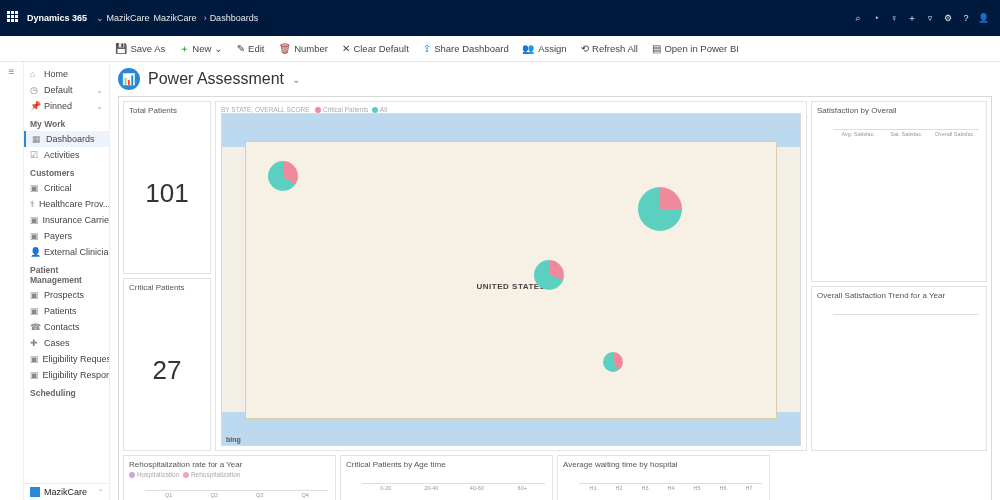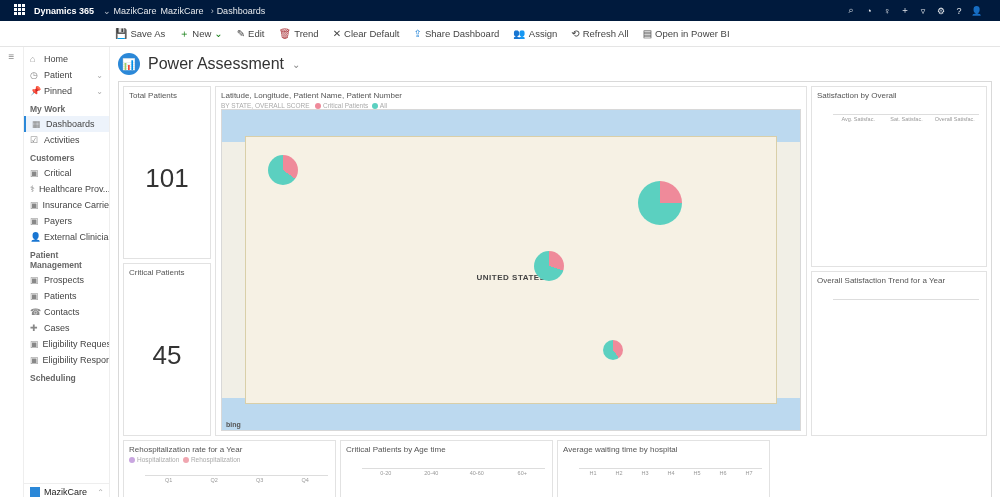--- a/index.html
+++ b/index.html
@@ -1,19 +1,19 @@
 <!DOCTYPE html>
 <html><head>
 <meta charset="utf-8">
 <style>
 * { box-sizing: border-box; margin: 0; padding: 0; font-family: "Segoe UI", Arial, sans-serif; }
 body { width: 1000px; height: 500px; overflow: hidden; background: #fff; font-size: 10px; color: #232323; }
 
 
-.topbar { height: 21px; background: #001a3d; color: #fff; display: flex; align-items: center; padding: 0 14px; font-size: 9px; }
+.topbar { height: 36px; background: #001a3d; color: #fff; display: flex; align-items: center; padding: 0 7px; font-size: 9px; }
 .topbar .waffle { width: 14px; height: 14px; display: grid; grid-template-columns: repeat(3,3px); grid-auto-rows: 3px; gap: 1px; margin-right: 6px; }
 .topbar .waffle span { background: #fff; }
 .topbar .brand { font-weight: 600; margin-right: 6px; }
 .topbar .chev { margin: 0 3px; opacity: .7; }
 .topbar .crumb { opacity: .9; margin-right: 4px; }
 .topbar .spacer { flex: 1; }
 .topbar .ico { width: 18px; text-align: center; opacity: .9; cursor: pointer; }
 
 
 .cmdbar { height: 26px; border-bottom: 1px solid #e5e5e5; display: flex; align-items: center; padding: 0 6px 0 110px; gap: 4px; font-size: 9.5px; color: #444; }
@@ -114,21 +114,21 @@
       <span class="i">＋</span>
       <span>New</span>
       <span class="i">⌄</span>
     </div>
   <div class="btn">
       <span class="i">✎</span>
       <span>Edit</span>
     </div>
   <div class="btn del">
       <span class="i">🗑</span>
-      <span>Trend</span>
+      <span>Number</span>
     </div>
   <div class="btn">
       <span class="i">✕</span>
       <span>Clear Default</span>
     </div>
   <div class="btn share">
       <span class="i">⇪</span>
       <span>Share Dashboard</span>
     </div>
   <div class="btn">
@@ -151,21 +151,21 @@
     <div>≡</div>
   </div>
 
   <div class="sidenav">
     <div class="item">
         <span class="mi">⌂</span>
         <span>Home</span>
       </div>
     <div class="item">
         <span class="mi">◷</span>
-        <span>Patient</span>
+        <span>Default</span>
         <span class="tail">⌄</span>
       </div>
     <div class="item">
         <span class="mi">📌</span>
         <span>Pinned</span>
         <span class="tail">⌄</span>
       </div>
 
     <div class="grp">My Work</div>
     <div class="item sel">
@@ -243,26 +243,25 @@
 
     <div class="dash">
 
       <div class="leftcol">
         <div class="tile kpi">
           <div class="tt">Total Patients</div>
           <div class="val">101</div>
         </div>
         <div class="tile kpi">
           <div class="tt">Critical Patients</div>
-          <div class="val">45</div>
+          <div class="val">27</div>
         </div>
       </div>
 
       <div class="tile maptile">
-        <div class="tt">Latitude, Longitude, Patient Name, Patient Number</div>
         <div class="sub">
           <span>BY STATE, OVERALL SCORE</span>&nbsp;&nbsp;
           <span class="legend-dot" style="background:#ef8a9a"></span><span>Critical Patients</span>&nbsp;
           <span class="legend-dot" style="background:#5bd0c0"></span><span>All</span>
         </div>
         <div class="map">
           <div class="land"></div>
           <div class="lbl">UNITED STATES</div>
           <div class="pie" style="left:8%;top:14%;background:conic-gradient(#ef8a9a 0 35%,#5bd0c0 35% 100%);"></div>
           <div class="pie" style="left:54%;top:44%;background:conic-gradient(#ef8a9a 0 30%,#5bd0c0 30% 100%);"></div>

